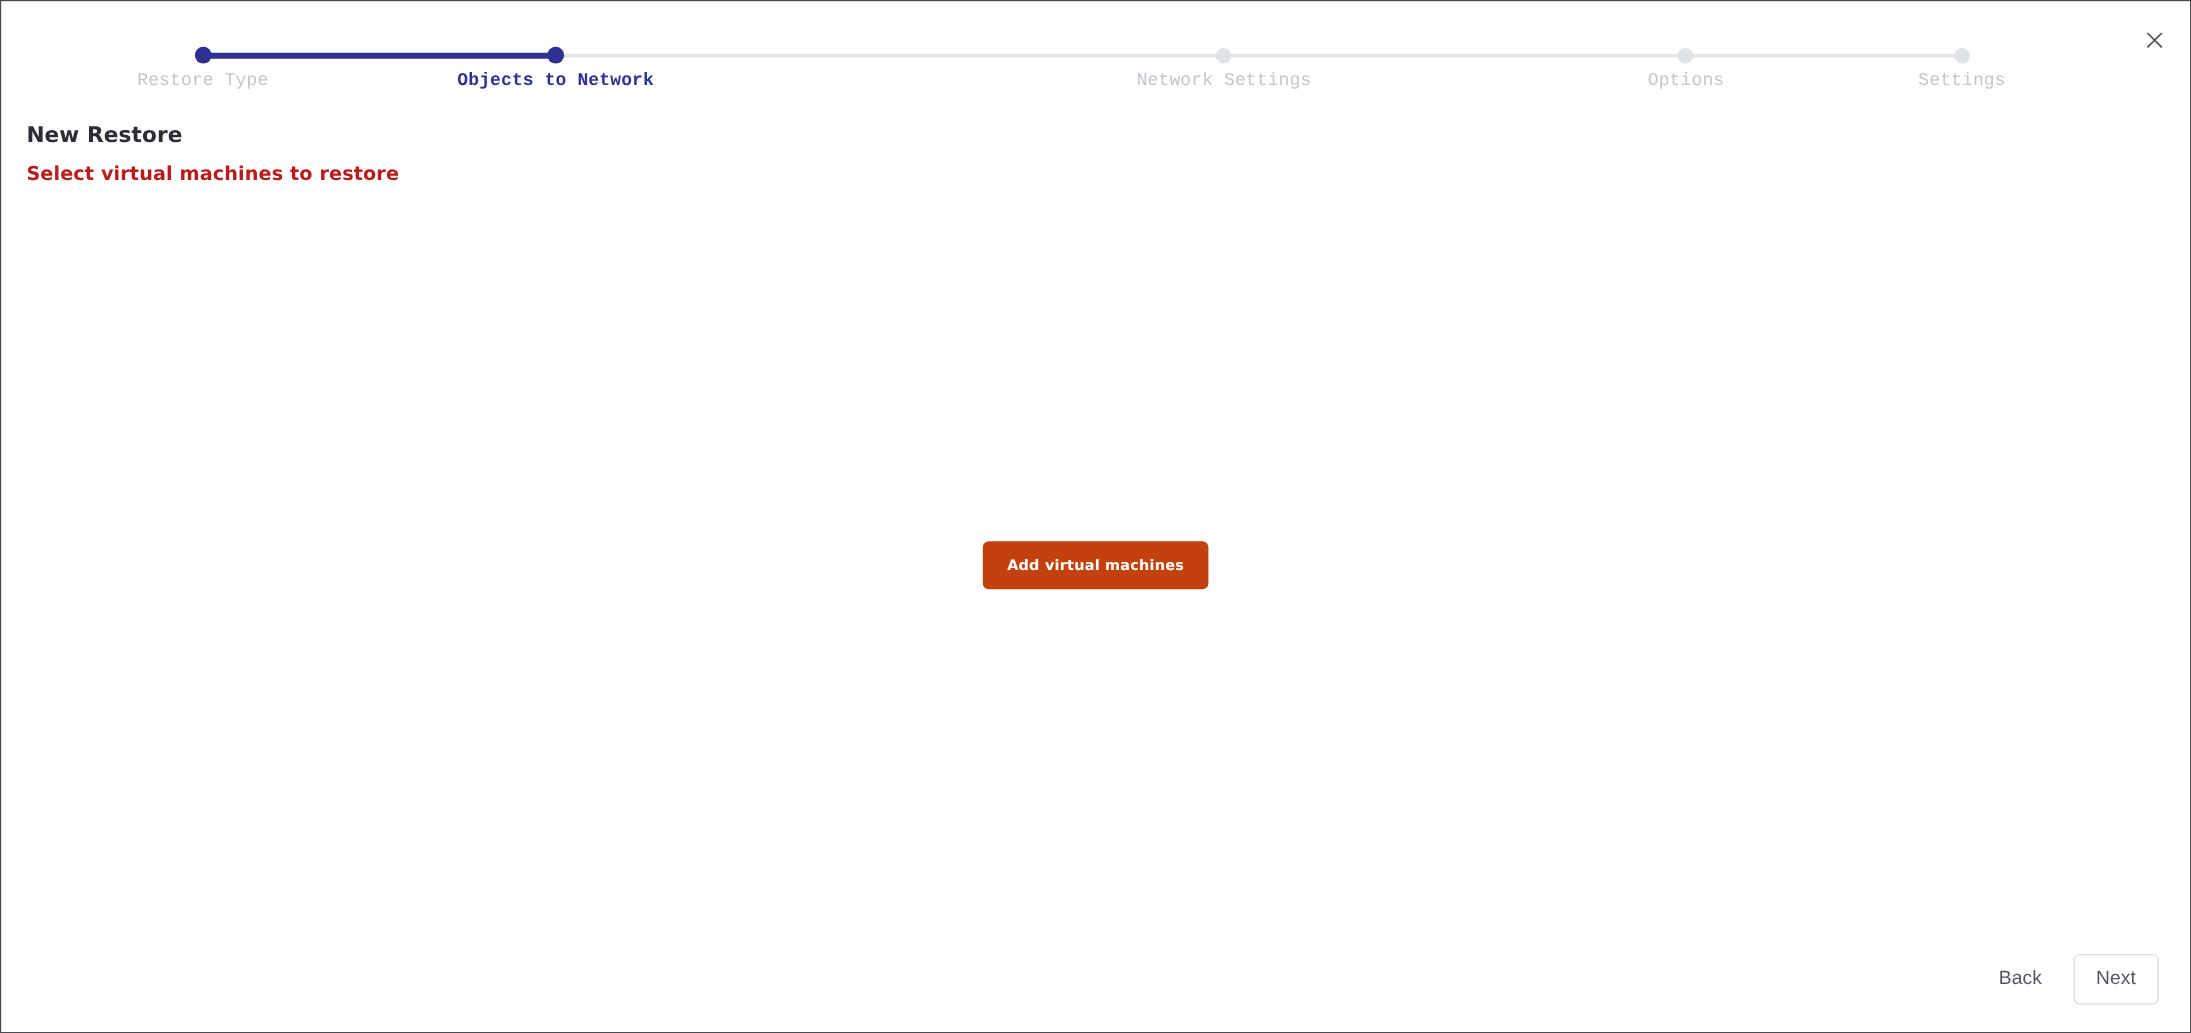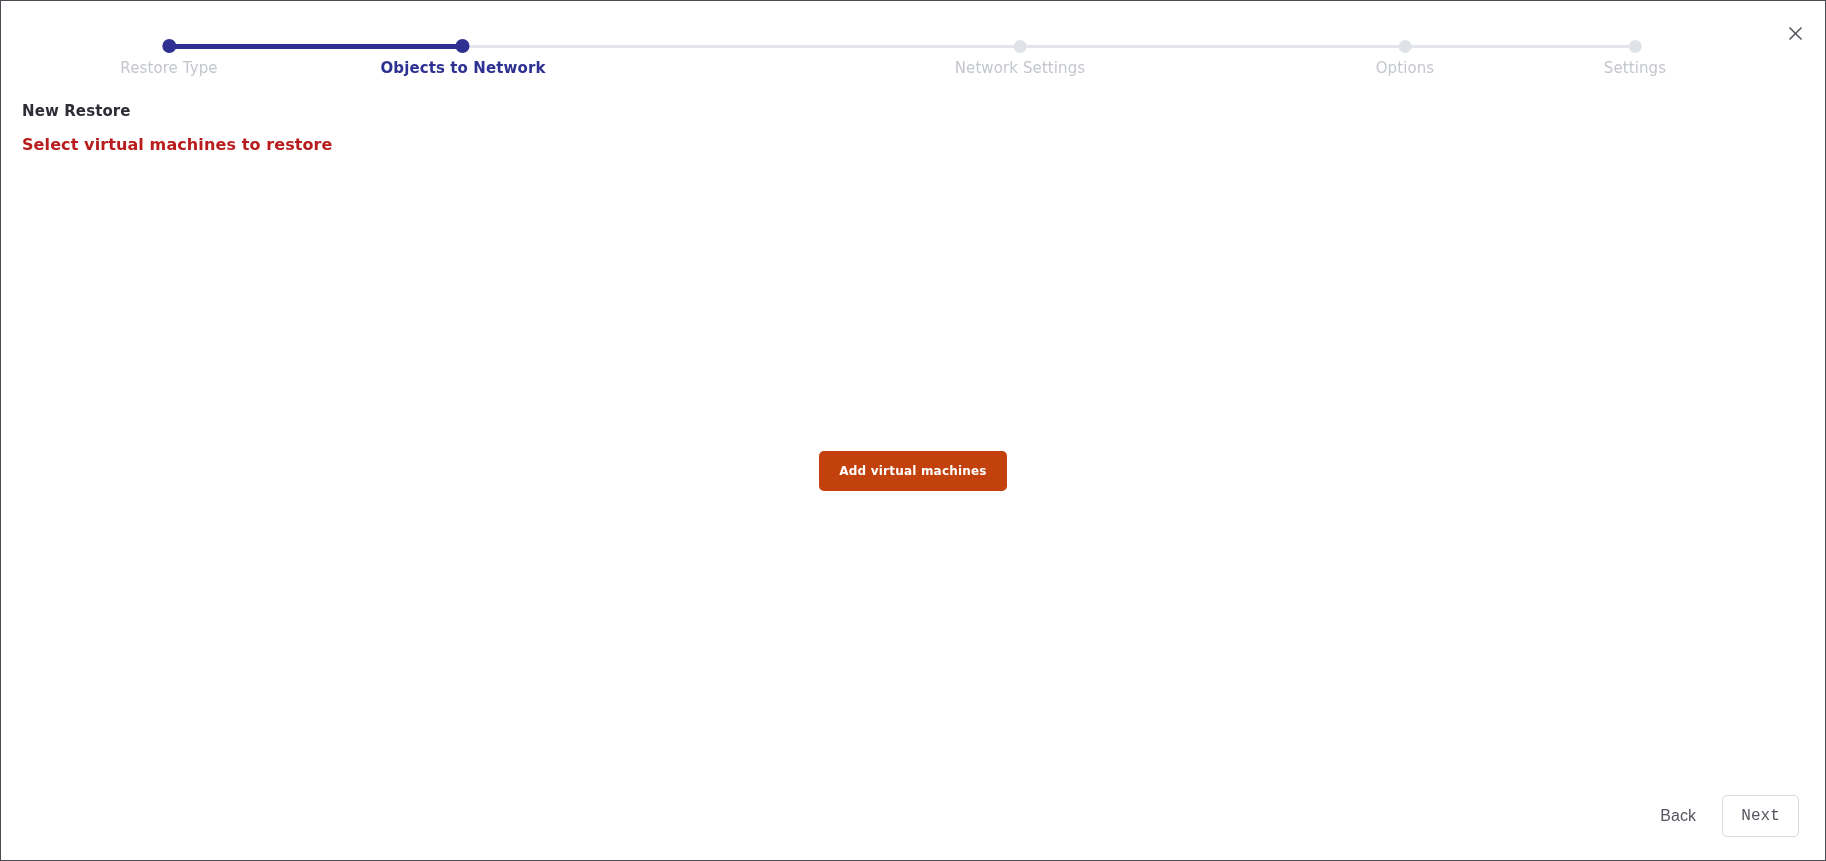--- a/index.html
+++ b/index.html
@@ -39,20 +39,21 @@
   }
   .close-btn svg { display: block; }
 
   
   .stepper {
     position: absolute;
     left: 0;
     top: 0;
     width: 1826px;
     height: 90px;
+    font-family: Liberation Mono, monospace;
   }
   .stepper-track {
     position: absolute;
     left: 168px;
     right: 192px;
     top: 44px;
     height: 3px;
     background: #e3e5ea;
     border-radius: 2px;
   }
@@ -98,21 +99,21 @@
   .step.current .step-label {
     color: #2e3192;
     font-weight: bold;
   }
 
   
   .page-title {
     position: absolute;
     left: 21px;
     top: 101px;
-    font-size: 15px;
+    font-size: 18px;
     font-weight: bold;
     color: #2d2d36;
     letter-spacing: 0.1px;
   }
   .page-subtitle {
     position: absolute;
     left: 21px;
     top: 134px;
     font-size: 16px;
     color: #b91c1c;
@@ -163,21 +164,21 @@
     font-size: 16px;
     color: #55555f;
     cursor: pointer;
     padding: 10px 4px;
     letter-spacing: 0.1px;
   }
   .secondary-btn {
     background: #ffffff;
     border: 1px solid #d8dade;
     border-radius: 5px;
-    font-family: Liberation Mono, monospace;
+    font-family: Liberation Sans, sans-serif;
     font-size: 16px;
     color: #55555f;
     cursor: pointer;
     height: 42px;
     padding: 0 18px;
     letter-spacing: 0.1px;
   }
 </style>
 </head>
 <body>

